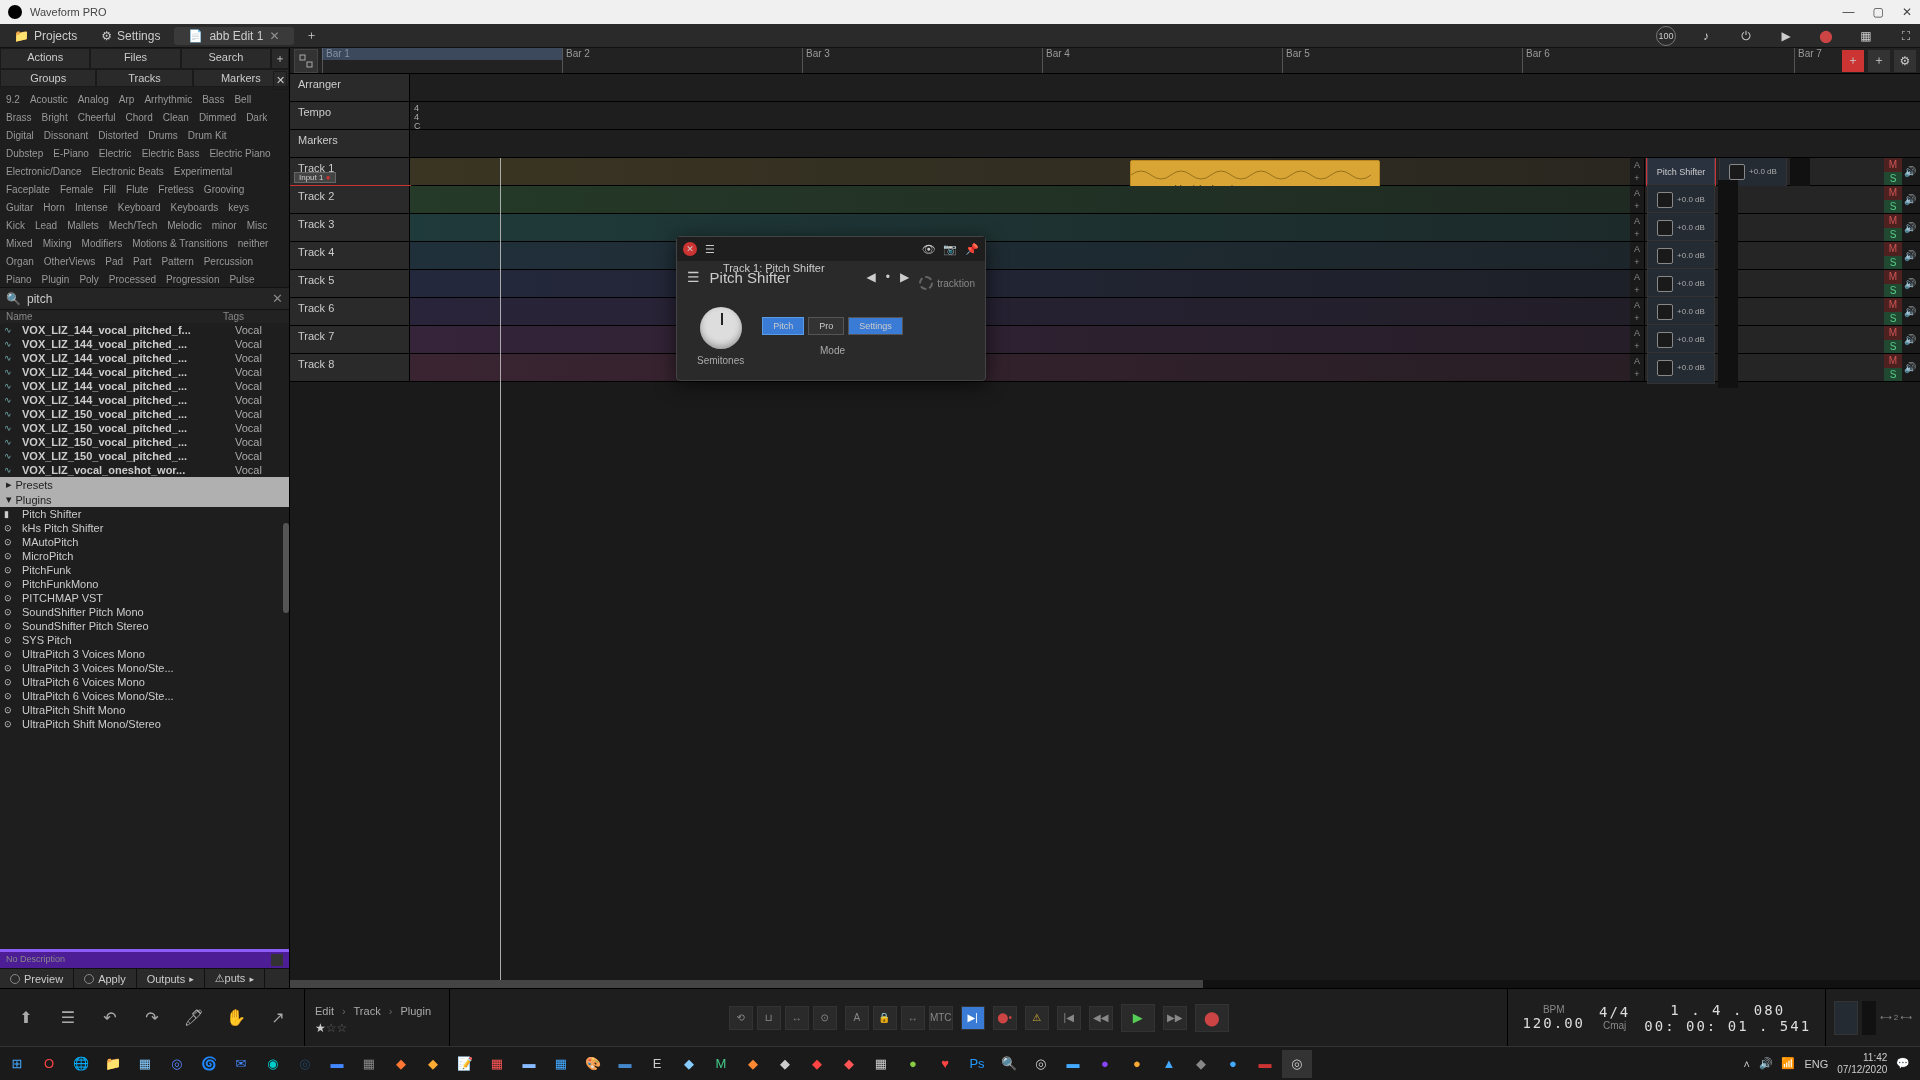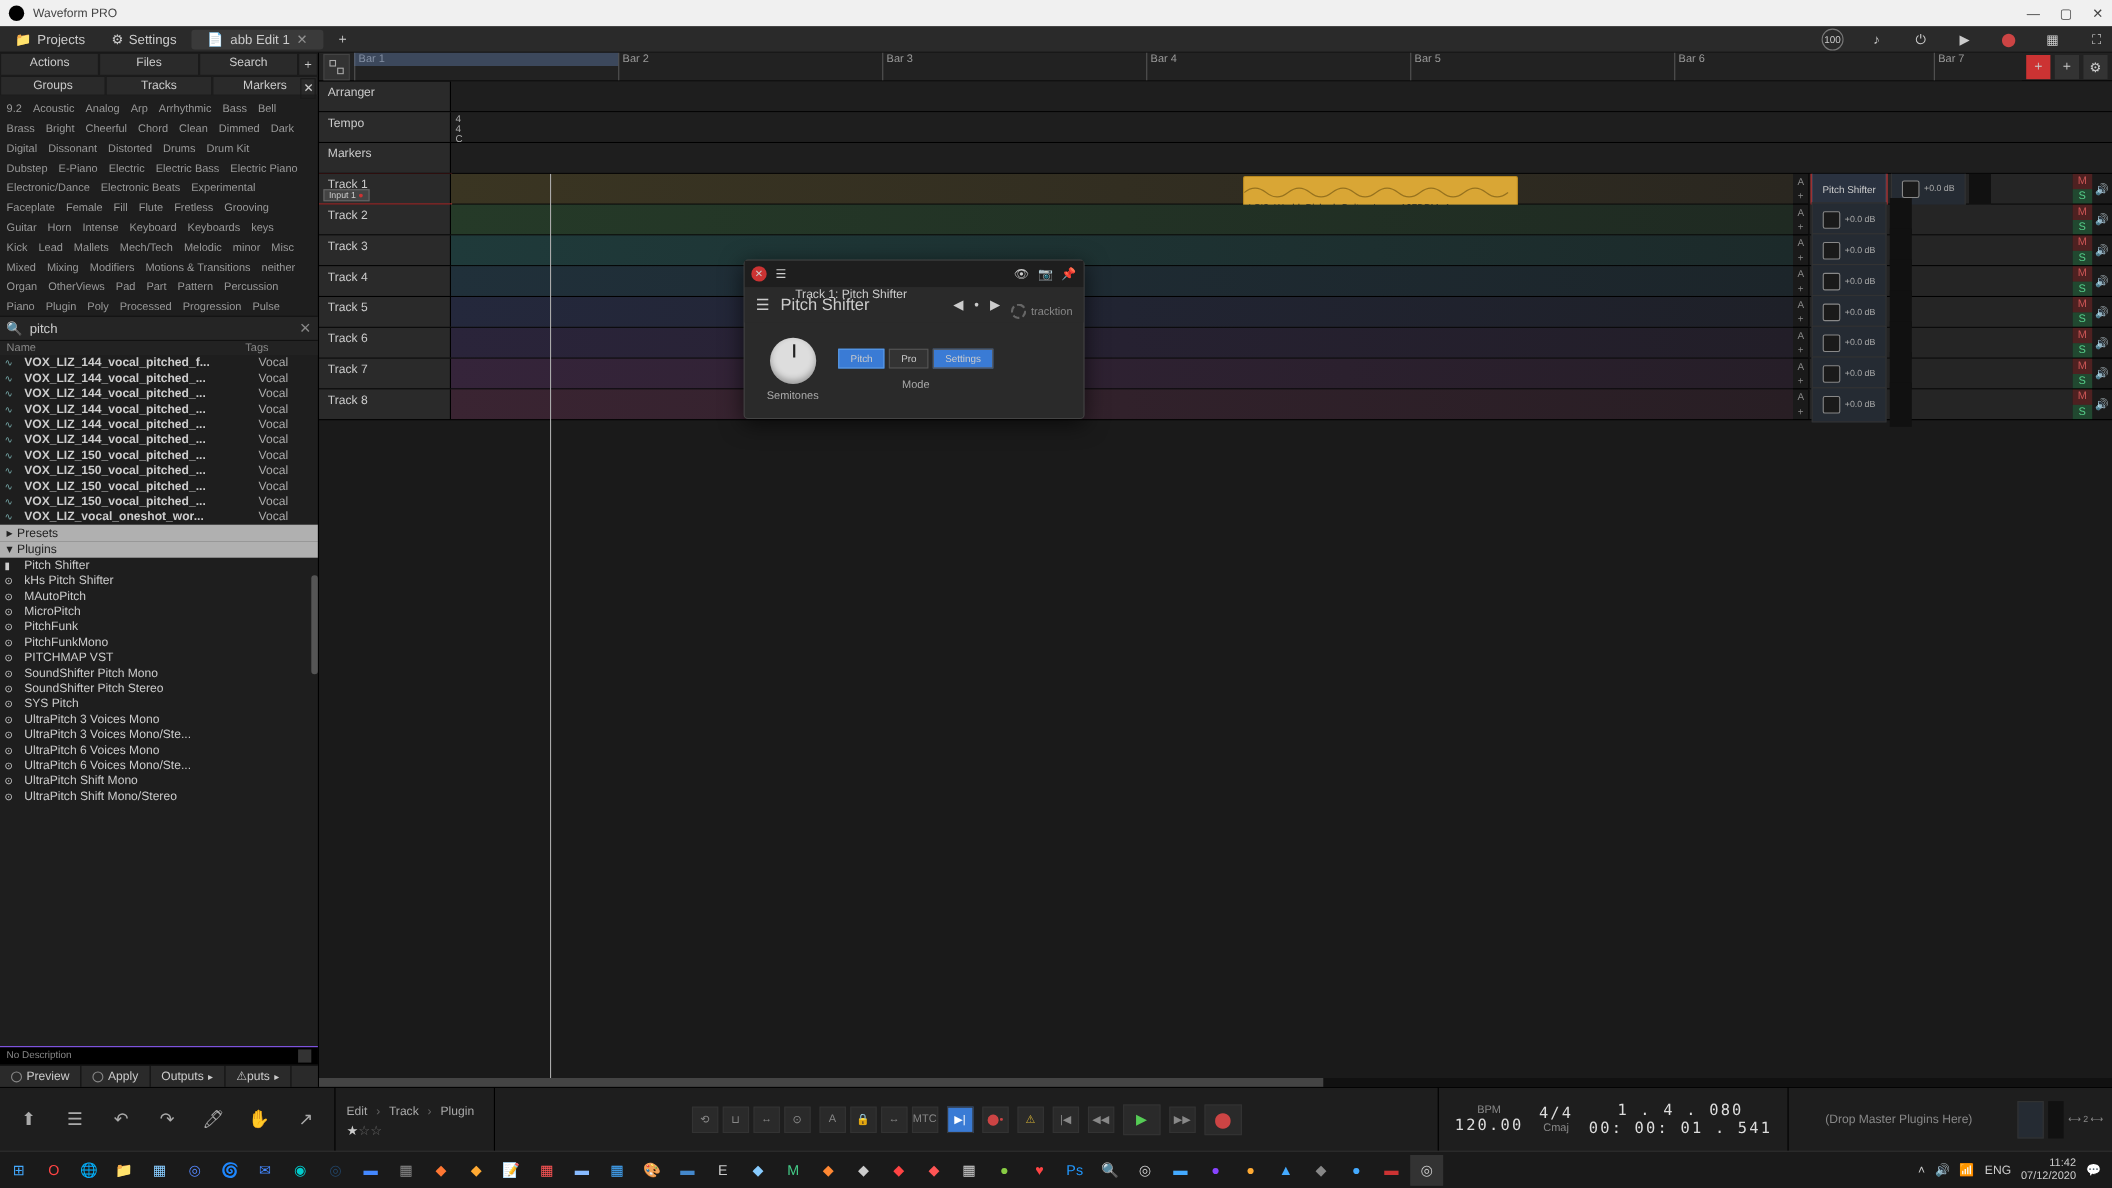--- a/index.html
+++ b/index.html
@@ -52,21 +52,21 @@
 .file-list { flex: 1; overflow: hidden; font-size: 11px; position: relative; }
 .file-row { display: flex; align-items: center; padding: 1px 4px; cursor: pointer; }
 .file-row .file-icon { width: 14px; margin-right: 4px; font-size: 9px; color: #7aa; }
 .file-row .file-name { flex: 1; overflow: hidden; text-overflow: ellipsis; white-space: nowrap; font-weight: bold; }
 .file-row .file-tag { width: 50px; color: #aaa; }
 .section-header { background: #b0b0b0; color: #222; padding: 1px 6px; font-size: 11px; display: flex; align-items: center; gap: 4px; cursor: pointer; }
 .plugin-row { display: flex; align-items: center; padding: 1px 4px; cursor: pointer; }
 .plugin-row .plug-icon { width: 14px; margin-right: 4px; font-size: 9px; }
 .scrollbar-thumb { position: absolute; right: 0; top: 200px; width: 6px; height: 90px; background: #555; border-radius: 3px; }
 
-.desc-bar { font-size: 9px; color: #888; padding: 2px 6px; background: #000000; border-top: 1px solid #8b5cf6; display: flex; }
+.desc-bar { font-size: 9px; color: #888; padding: 2px 6px; background: #4c1d95; border-top: 3px solid #8b5cf6; display: flex; }
 .desc-bar .sq { margin-left: auto; width: 12px; height: 12px; background: #333; cursor: pointer; }
 
 .bottom-buttons { display: flex; font-size: 11px; background: #2a2a2a; border-top: 1px solid #111; }
 .bottom-buttons > div { padding: 3px 10px; border-right: 1px solid #111; display: flex; align-items: center; gap: 4px; cursor: pointer; }
 .bottom-buttons .radio { width: 10px; height: 10px; border: 1px solid #888; border-radius: 50%; }
 .bottom-buttons .arrow { font-size: 9px; }
 
 
 .arrange { flex: 1; display: flex; flex-direction: column; background: #1a1a1a; position: relative; }
 .topbar { height: 26px; background: #222; display: flex; align-items: center; border-bottom: 1px solid #000; position: relative; }
@@ -421,21 +421,21 @@
             <rect x="8" y="8" width="5" height="5" fill="none" stroke="#aaa"></rect>
           </svg>
       </div>
       <div class="ruler" id="ruler">
           <div class="bar" style="left: 0px;">Bar 1</div>
           <div class="bar" style="left: 240px;">Bar 2</div>
           <div class="bar" style="left: 480px;">Bar 3</div>
           <div class="bar" style="left: 720px;">Bar 4</div>
           <div class="bar" style="left: 960px;">Bar 5</div>
           <div class="bar" style="left: 1200px;">Bar 6</div>
-          <div class="bar" style="left: 1436px;">Bar 7</div>
+          <div class="bar" style="left: 1472px;">Bar 7</div>
           <div class="loop-region" style="left: 0px; width: 240px;"></div>
         </div>
       <div class="right-btns">
         <div class="red">＋</div>
         <div>＋</div>
         <div>⚙</div>
       </div>
     </div>
 
     <div class="global-tracks" id="global-tracks">
@@ -742,23 +742,20 @@
     <div class="counter-col">
       <div class="val">4/4</div>
       <div class="lbl">Cmaj</div>
     </div>
     <div class="counter-col">
       <div class="val">1 . 4 . 080</div>
       <div class="val">00: 00: 01 . 541</div>
     </div>
   </div>
 
-  <div class="master-drop">
-    <span>(Drop Master Plugins Here)</span>
-  </div>
 
   <div class="master-right">
     <div class="vol-box"></div>
     <div class="meter-box"></div>
     <div style="display:flex;flex-direction:column;gap:6px;font-size:8px;color:#888">
       <span>⟷ 2 ⟷</span>
     </div>
   </div>
 </div>
 

